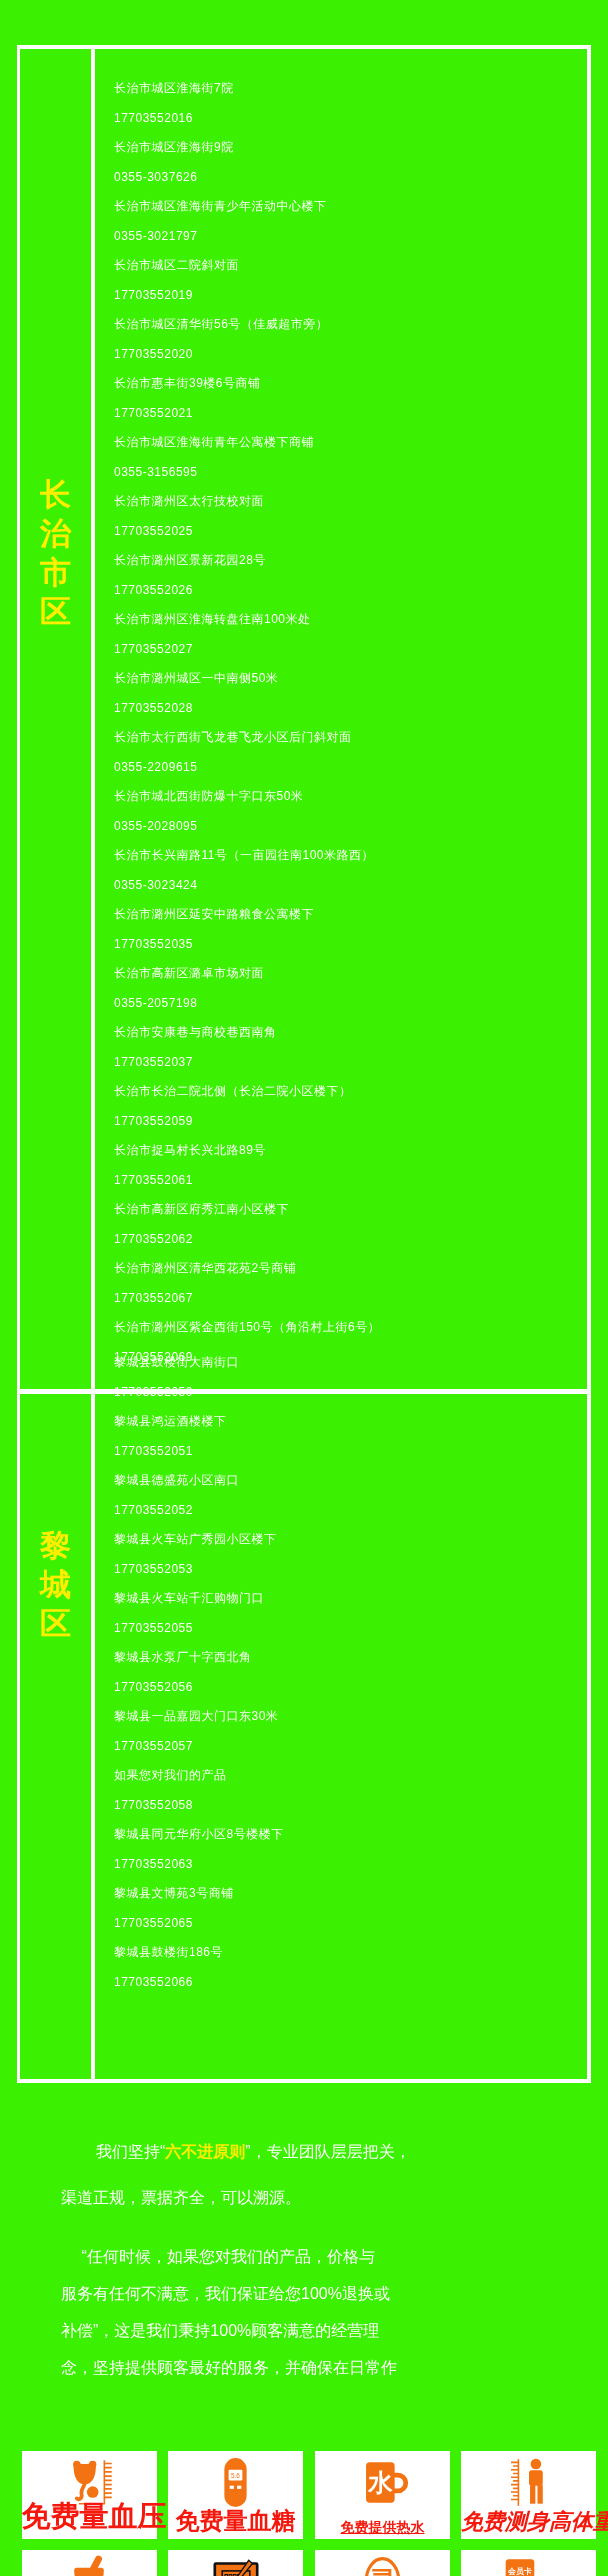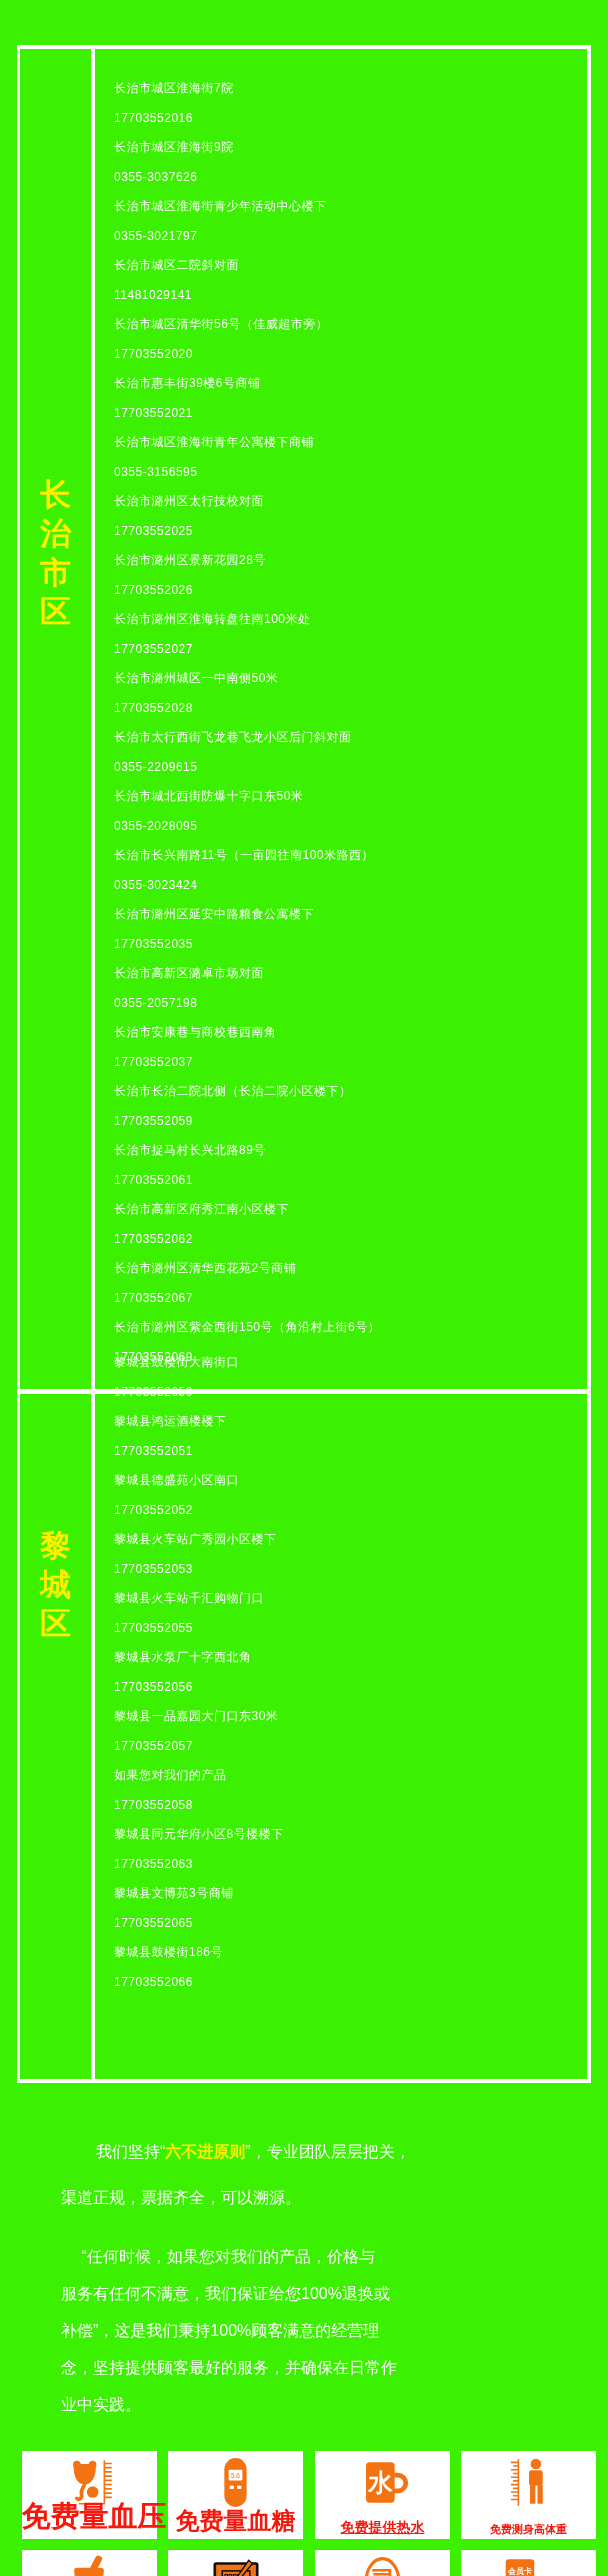--- a/index.html
+++ b/index.html
@@ -73,21 +73,21 @@
     </div>
 
   <div class="lines lines-0">
       <div>长治市城区淮海街7院</div>
       <div>17703552016</div>
       <div>长治市城区淮海街9院</div>
       <div>0355-3037626</div>
       <div>长治市城区淮海街青少年活动中心楼下</div>
       <div>0355-3021797</div>
       <div>长治市城区二院斜对面</div>
-      <div>11481029141</div>
+      <div>17703552019</div>
       <div>长治市城区清华街56号（佳威超市旁）</div>
       <div>17703552020</div>
       <div>长治市惠丰街39楼6号商铺</div>
       <div>17703552021</div>
       <div>长治市城区淮海街青年公寓楼下商铺</div>
       <div>0355-3156595</div>
       <div>长治市潞州区太行技校对面</div>
       <div>17703552025</div>
       <div>长治市潞州区景新花园28号</div>
       <div>17703552026</div>
@@ -145,21 +145,20 @@
 
   <div class="para para-1">
       <div class="pline indent"><span>我们坚持“</span><span class="hl">六不进原则</span><span>”，专业团队层层把关，</span></div>
       <div class="pline"><span>渠道正规，票据齐全，可以溯源。</span></div>
     </div>
   <div class="para para-2">
       <div class="pline indent"><span>“任何时候，如果您对我们的产品，价格与</span></div>
       <div class="pline"><span>服务有任何不满意，我们保证给您100%退换或</span></div>
       <div class="pline"><span>补偿”，这是我们秉持100%顾客满意的经营理</span></div>
       <div class="pline"><span>念，坚持提供顾客最好的服务，并确保在日常作</span></div>
-      <div class="pline"><span>业中实践。</span></div>
     </div>
 
   <div></div>
   <div></div>
 
 <div class="card" style="left: 21.6px; top: 2451px;">
       <div class="icon-box">
       <svg viewBox="0 0 100 100" width="77">
         <g fill="none" stroke="var(--orange)" stroke-width="3">
           <path d="M78 8 V90 H30"></path>
@@ -206,21 +205,21 @@
           <path d="M16 12 H30 M20 19 H30 M16 26 H30 M20 33 H30 M16 40 H30 M20 47 H30 M16 54 H30 M20 61 H30 M16 68 H30 M20 75 H30 M16 82 H30"></path>
         </g>
         <g fill="var(--orange)">
           <circle cx="63" cy="15" r="10"></circle>
           <rect x="50" y="27" width="26" height="29" rx="5"></rect>
           <rect x="52" y="55" width="10" height="35"></rect>
             <rect x="66" y="55" width="10" height="35"></rect>
         </g>
       </svg>
       </div>
-      <div class="card-label" style="font-size: 11px;">免费测身高体重</div>
+      <div class="card-label" style="font-size: 22px; font-style: italic;">免费测身高体重</div>
     </div>
     <div class="card" style="left: 21.6px; top: 2550px;">
       <div class="icon-box">
       <svg viewBox="0 0 100 100" width="62">
         <g fill="var(--orange)">
           <rect x="57" y="0" width="13" height="32" rx="6" transform="rotate(28 63 16)"></rect>
           <path d="M27 24 h46 c3 0 5 2 5 5 c0 22 -11 36 -22 39 v6 h4 v10 h-20 v-10 h4 v-6 c-11 -3 -22 -17 -22 -39 c0 -3 2 -5 5 -5 z"></path>
         </g>
       </svg>
       </div>

